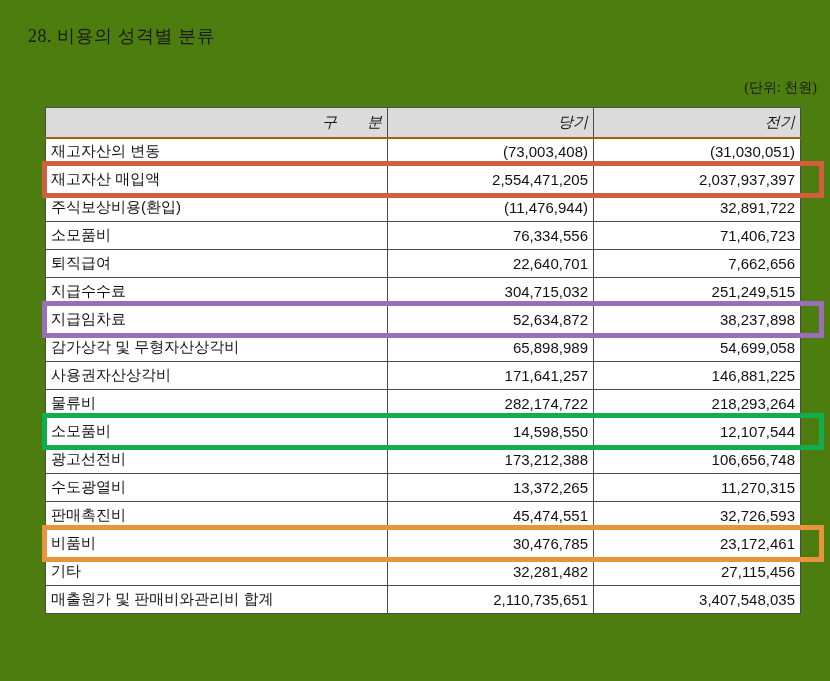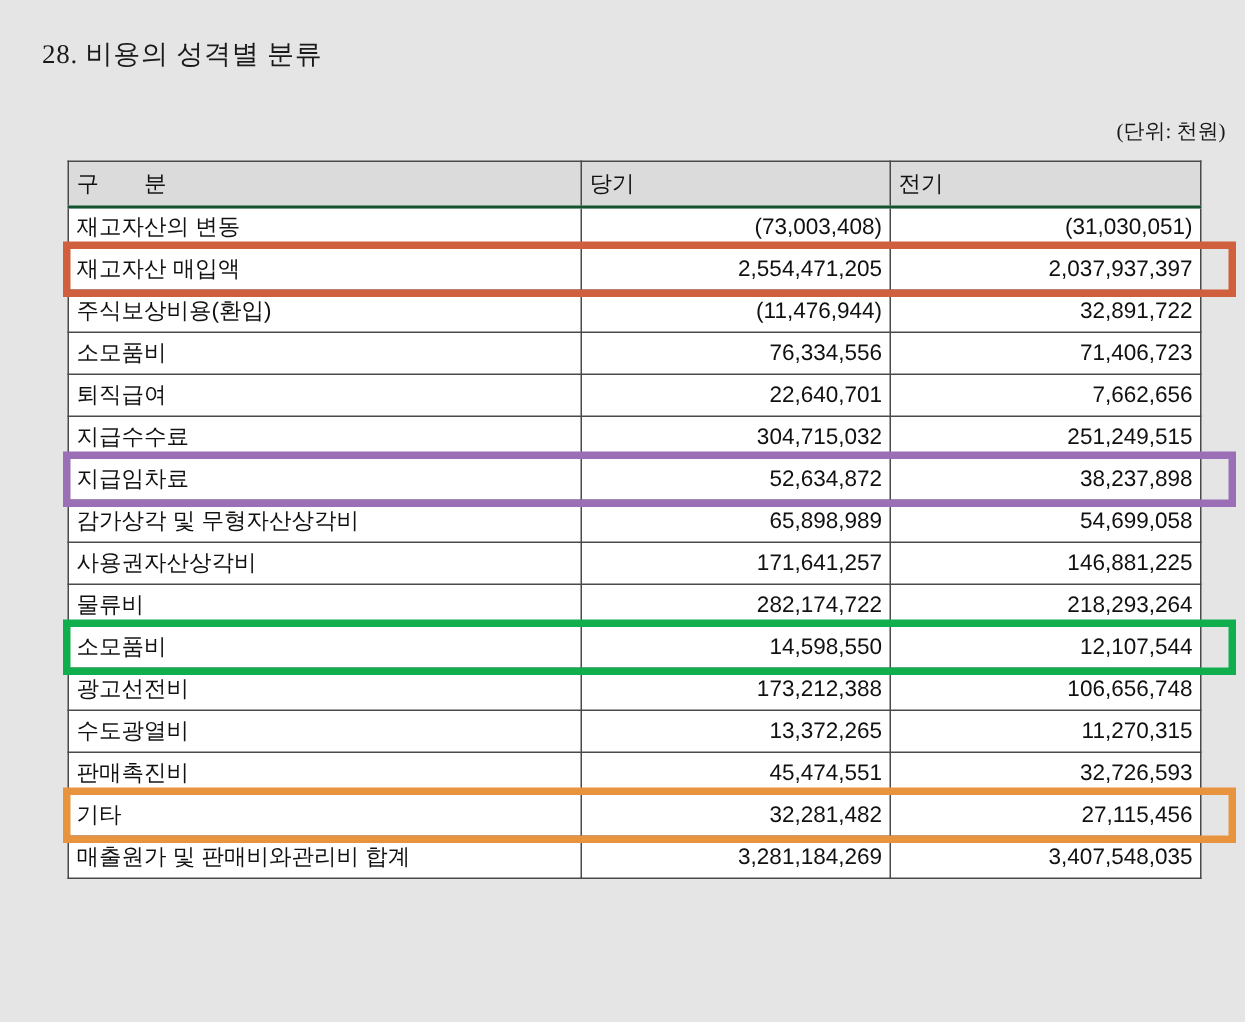--- a/index.html
+++ b/index.html
@@ -3,21 +3,21 @@
 <meta charset="utf-8">
 <style>
   * { margin: 0; padding: 0; box-sizing: border-box; }
   html, body { width: 830px; height: 681px; background: #ffffff; }
   body { font-family: "Liberation Sans", sans-serif; overflow: hidden; }
 
   .page {
     position: relative;
     width: 830px;
     height: 681px;
-    background: #e5e5e5;
+    background: #4d7c0f;
     overflow: hidden;
   }
 
   .title {
     position: absolute;
     left: 28px;
     top: 24px;
     font-family: "Liberation Serif", serif;
     font-size: 18px;
     font-weight: normal;
@@ -50,24 +50,25 @@
   .expense-table th,
   .expense-table td {
     border: 1px solid #4a4a4a;
     overflow: hidden;
     white-space: nowrap;
   }
 
   .expense-table thead th {
     background: var(--header-bg, #dbdbdb);
     height: 30px;
-    border-bottom: 2px solid #14532d;
+    border-bottom: 2px solid #a16207;
     font-weight: normal;
-    text-align: left;
+    text-align: right;
     padding: 0 5px;
+    font-style: italic;
   }
 
   .expense-table tbody td {
     height: 28px;
     padding: 0 5px;
     background: #ffffff;
     margin-left: 24px;
   }
 
   .cell-label { text-align: left; }
@@ -171,27 +172,32 @@
           <td class="cell-label">수도광열비</td>
           <td class="cell-num">13,372,265</td>
           <td class="cell-num">11,270,315</td>
         </tr>
         <tr>
           <td class="cell-label">판매촉진비</td>
           <td class="cell-num">45,474,551</td>
           <td class="cell-num">32,726,593</td>
         </tr>
         <tr>
+          <td class="cell-label">비품비</td>
+          <td class="cell-num">30,476,785</td>
+          <td class="cell-num">23,172,461</td>
+        </tr>
+        <tr>
           <td class="cell-label">기타</td>
           <td class="cell-num">32,281,482</td>
           <td class="cell-num">27,115,456</td>
         </tr>
         <tr>
           <td class="cell-label">매출원가 및 판매비와관리비 합계</td>
-          <td class="cell-num">3,281,184,269</td>
+          <td class="cell-num">2,110,735,651</td>
           <td class="cell-num">3,407,548,035</td>
         </tr>
       </tbody>
   </table>
 
 <div class="highlight-box" style="border-color: rgb(208, 95, 62); top: 161px;"></div>
     <div class="highlight-box" style="border-color: rgb(155, 111, 181); top: 301px;"></div>
     <div class="highlight-box" style="border-color: rgb(16, 174, 76); top: 413px;"></div>
     <div class="highlight-box" style="border-color: rgb(232, 148, 63); top: 525px;"></div>
   </div>

